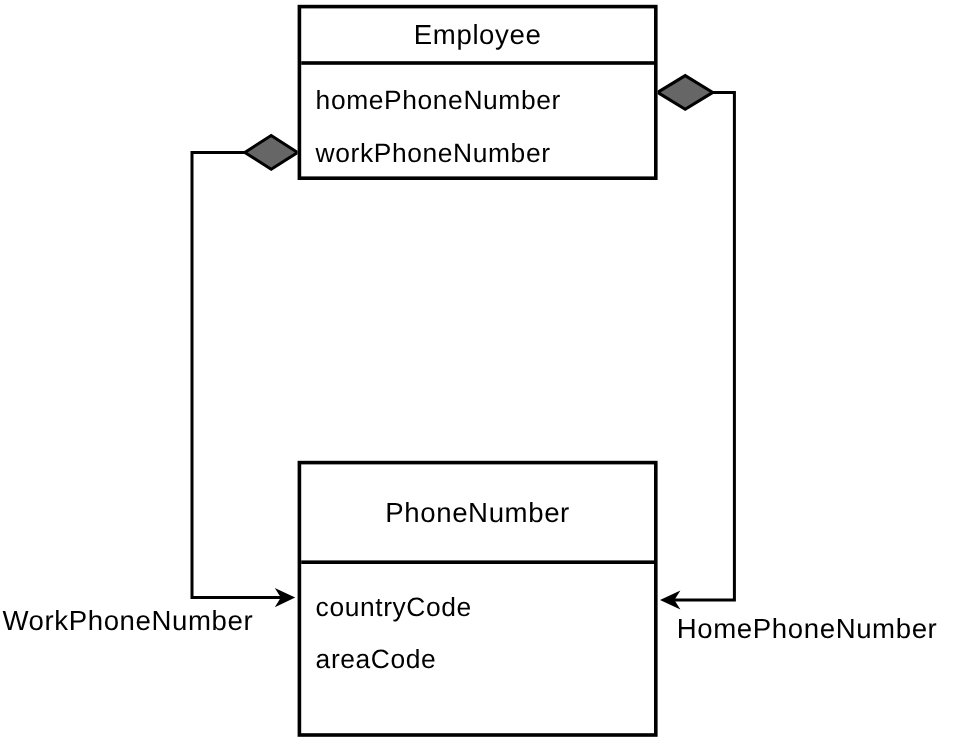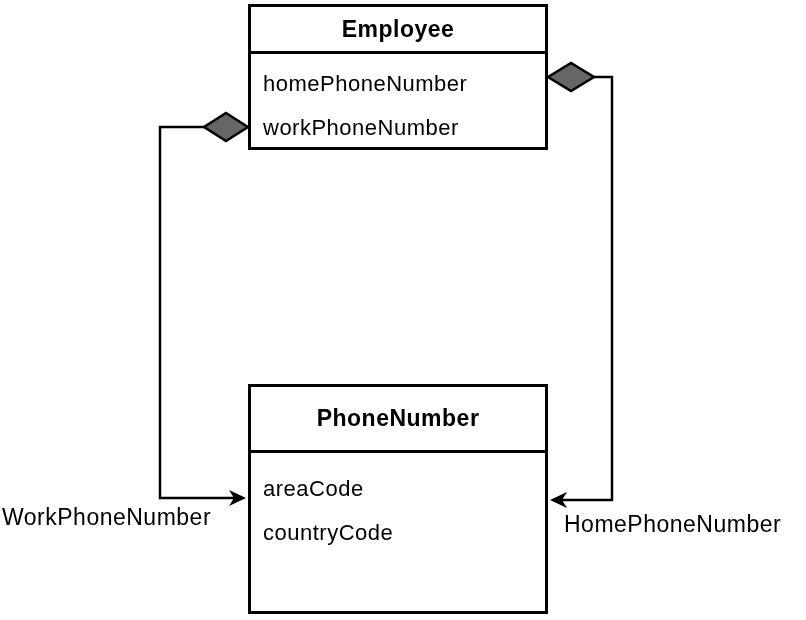--- a/index.html
+++ b/index.html
@@ -20,26 +20,26 @@
     z-index: 2;
   }
   .class-box.employee { left: 248px; top: 4px;   width: 300px; height: 146px; }
   .class-box.phone    { left: 248px; top: 384px; width: 300px; height: 230px; }
   .class-title {
     box-sizing: border-box;
     border-bottom: 3px solid #000000;
     display: flex;
     align-items: center;
     justify-content: center;
-    font-weight: bold;
+    font-weight: normal;
     font-size: 23px;
     letter-spacing: 0.5px;
   }
   .class-box.employee .class-title { height: 47px; }
-  .class-box.phone    .class-title { height: 66px; }
+  .class-box.phone    .class-title { height: 83px; }
   .class-attrs { font-size: 22px; letter-spacing: 0.5px; }
   .class-box.employee .class-attrs { padding: 8px 0 0 12px; }
   .class-box.phone    .class-attrs { padding: 14px 0 0 12px; }
   .attr { height: 44px; line-height: 44px; white-space: nowrap; }
   svg.wires {
     position: absolute;
     left: 0; top: 0;
     width: 806px; height: 620px;
     z-index: 1;
   }
@@ -73,21 +73,21 @@
     <div class="class-title">Employee</div>
     <div class="class-attrs">
       <div class="attr">homePhoneNumber</div>
       <div class="attr">workPhoneNumber</div>
     </div>
   </div>
 
   <div class="class-box phone">
     <div class="class-title">PhoneNumber</div>
     <div class="class-attrs">
+      <div class="attr">countryCode</div>
       <div class="attr">areaCode</div>
-      <div class="attr">countryCode</div>
     </div>
   </div>
 
   <div class="edge-label work">WorkPhoneNumber</div>
   <div class="edge-label home">HomePhoneNumber</div>
 
 </div>
 
 </body></html>

